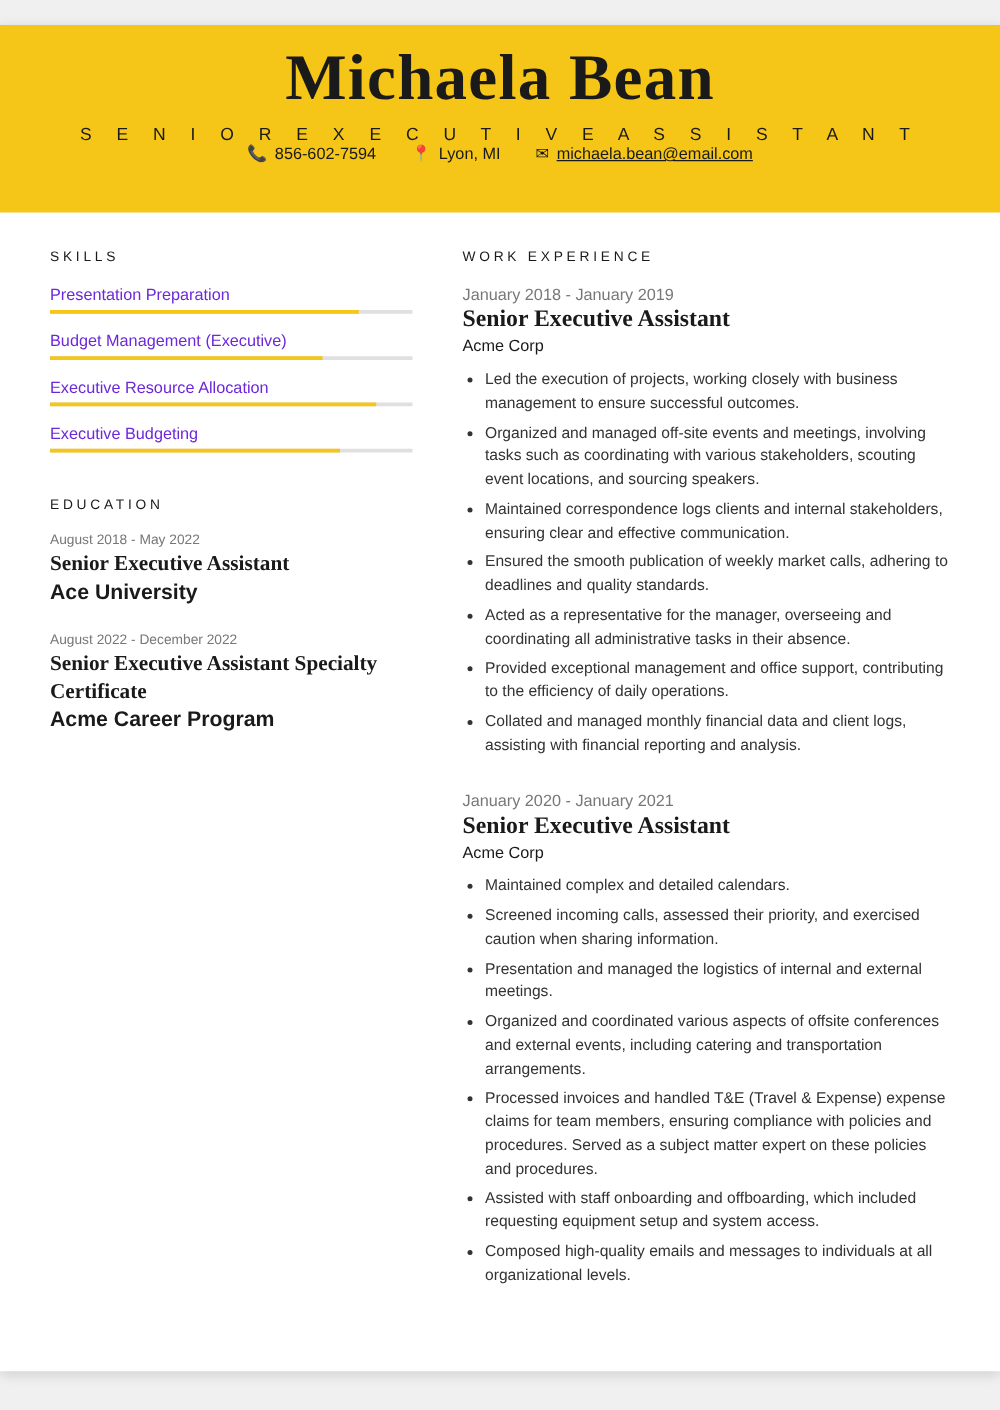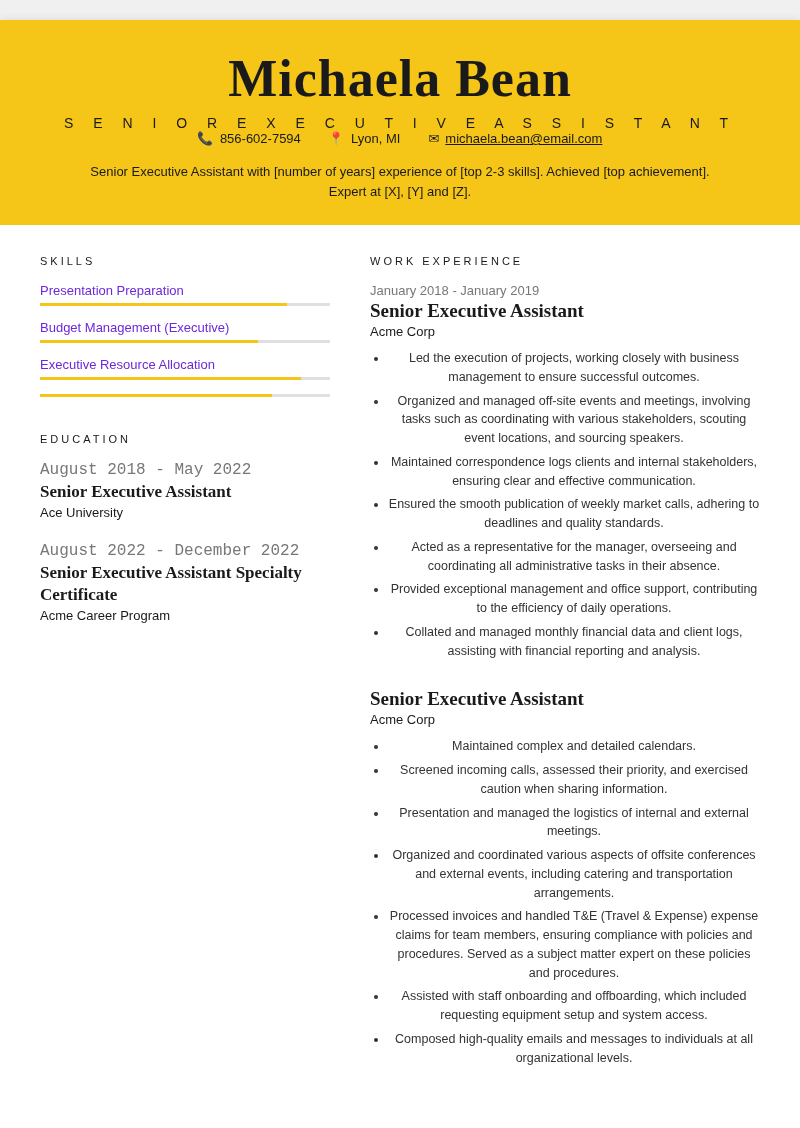--- a/index.html
+++ b/index.html
@@ -11,21 +11,21 @@
       padding: 20px 0;
     }
     .resume-page {
       width: 800px;
       background: #fff;
       box-shadow: 0 2px 10px rgba(0,0,0,0.15);
     }
     
     .header {
       background: #F5C518;
-      padding: 30px 20px 24px;
+      padding: 14px 20px 24px;
       text-align: center;
     }
     .header-name {
       font-family: Georgia, serif;
       font-size: 52px;
       font-weight: 700;
       color: #1a1a1a;
       letter-spacing: 1px;
       line-height: 1.1;
       margin-bottom: 8px;
@@ -106,37 +106,38 @@
     .skill-bar-fill {
       height: 3px;
       background: #F5C518;
     }
     
     .education-section {}
     .edu-entry {
       margin-bottom: 22px;
     }
     .edu-dates {
-      font-family: Liberation Mono, monospace;
-      font-size: 16px;
+      font-family: Liberation Sans, sans-serif;
+      font-size: 11px;
       color: #777;
       margin-bottom: 2px;
     }
     .edu-degree {
       font-family: Georgia, serif;
       font-size: 17px;
       font-weight: 700;
       color: #1a1a1a;
       line-height: 1.3;
       margin-bottom: 2px;
     }
     .edu-institution {
       font-family: Arial, sans-serif;
-      font-size: 13px;
-      color: #1a1a1a;
+      font-size: 17px;
+      color: #1a1a1a;
+      font-weight: bold;
     }
     .work-entry {
       margin-bottom: 28px;
     }
     .work-dates {
       font-family: Arial, sans-serif;
       font-size: 13px;
       color: #777;
       margin-bottom: 2px;
     }
@@ -148,21 +149,20 @@
       margin-bottom: 2px;
     }
     .work-company {
       font-family: Arial, sans-serif;
       font-size: 13px;
       color: #1a1a1a;
       margin-bottom: 10px;
     }
     .work-bullets {
       padding-left: 18px;
-      text-align: center;
     }
     .work-bullets li {
       font-family: Arial, sans-serif;
       font-size: 12.5px;
       color: #333;
       line-height: 1.5;
       margin-bottom: 5px;
     }
   </style>
 </head>
@@ -180,21 +180,20 @@
       </div>
       <div class="header-contact-item">
         <span>📍</span>
         <span>Lyon, MI</span>
       </div>
       <div class="header-contact-item">
         <span>✉</span>
         <span style="text-decoration:underline;color:#1a1a1a;">michaela.bean@email.com</span>
       </div>
     </div>
-    <div class="header-summary">Senior Executive Assistant with [number of years] experience of [top 2-3 skills]. Achieved [top achievement]. Expert at [X], [Y] and [Z].</div>
   </div>
 
   <div class="body">
 
     <div class="left-col">
 
       <div class="skills-section">
         <div class="section-title">SKILLS</div>
         <div id="skills-list">
             <div class="skill-item">
@@ -209,20 +208,21 @@
       <div class="skill-bar-fill" style="width:75%"></div>
     </div>
   </div>
             <div class="skill-item">
     <div class="skill-name">Executive Resource Allocation</div>
     <div class="skill-bar-bg">
       <div class="skill-bar-fill" style="width:90%"></div>
     </div>
   </div>
             <div class="skill-item">
+    <div class="skill-name">Executive Budgeting</div>
     <div class="skill-bar-bg">
       <div class="skill-bar-fill" style="width:80%"></div>
     </div>
   </div>
           </div>
       </div>
 
       <div class="education-section">
         <div class="section-title">EDUCATION</div>
         <div id="education-list">
@@ -252,20 +252,21 @@
               <li>Led the execution of projects, working closely with business management to ensure successful outcomes.</li>
               <li>Organized and managed off-site events and meetings, involving tasks such as coordinating with various stakeholders, scouting event locations, and sourcing speakers.</li>
               <li>Maintained correspondence logs clients and internal stakeholders, ensuring clear and effective communication.</li>
               <li>Ensured the smooth publication of weekly market calls, adhering to deadlines and quality standards.</li>
               <li>Acted as a representative for the manager, overseeing and coordinating all administrative tasks in their absence.</li>
               <li>Provided exceptional management and office support, contributing to the efficiency of daily operations.</li>
               <li>Collated and managed monthly financial data and client logs, assisting with financial reporting and analysis.</li>
             </ul>
   </div>
           <div class="work-entry">
+    <div class="work-dates">January 2020 - January 2021</div>
     <div class="work-title">Senior Executive Assistant</div>
     <div class="work-company">Acme Corp</div>
     <ul class="work-bullets">
               <li>Maintained complex and detailed calendars.</li>
               <li>Screened incoming calls, assessed their priority, and exercised caution when sharing information.</li>
               <li>Presentation and managed the logistics of internal and external meetings.</li>
               <li>Organized and coordinated various aspects of offsite conferences and external events, including catering and transportation arrangements.</li>
               <li>Processed invoices and handled T&amp;E (Travel &amp; Expense) expense claims for team members, ensuring compliance with policies and procedures. Served as a subject matter expert on these policies and procedures.</li>
               <li>Assisted with staff onboarding and offboarding, which included requesting equipment setup and system access.</li>
               <li>Composed high-quality emails and messages to individuals at all organizational levels.</li>

